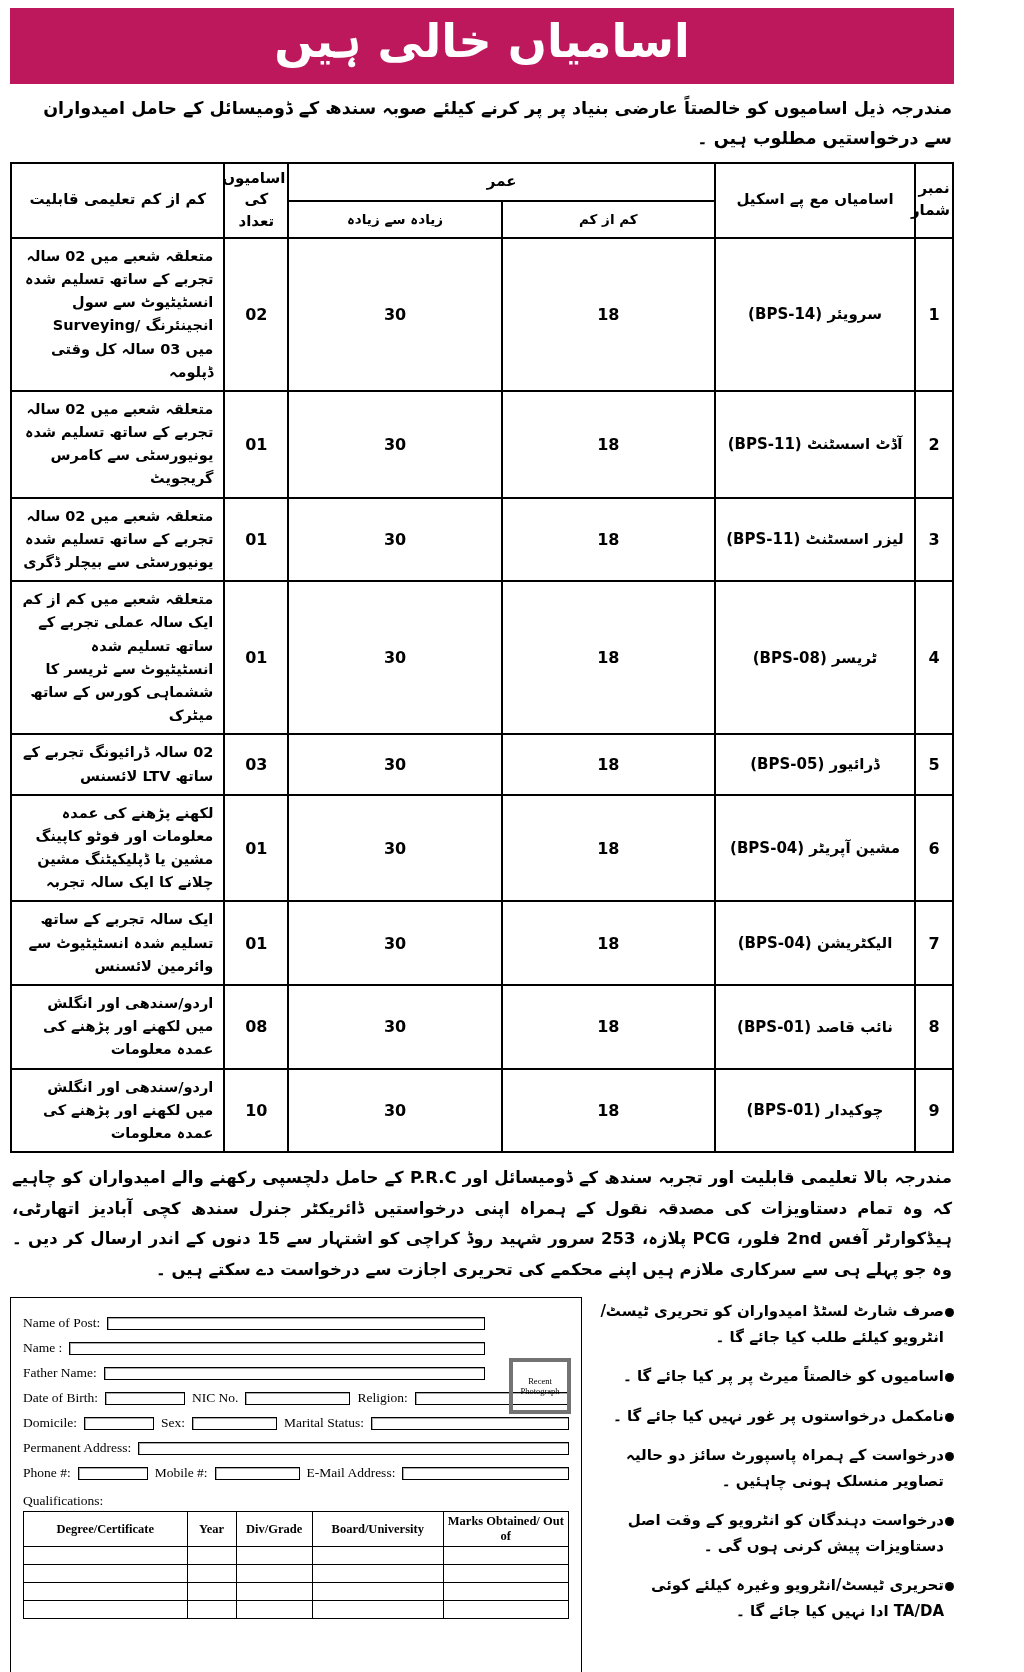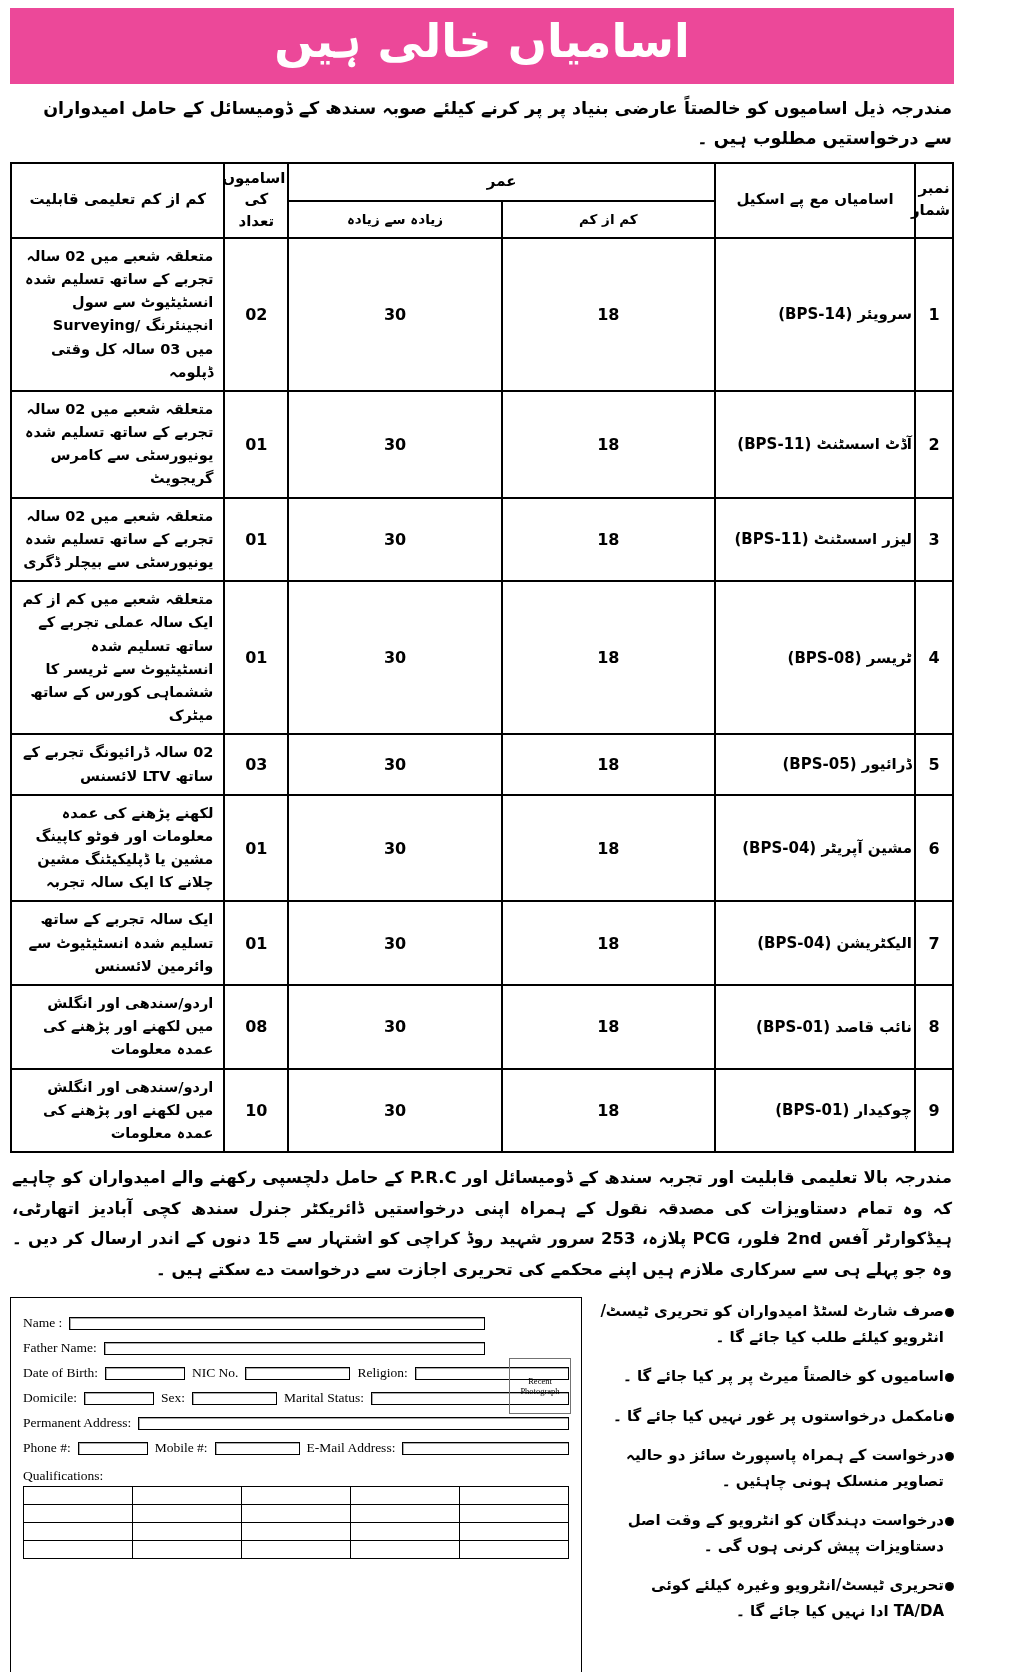--- a/index.html
+++ b/index.html
@@ -6,21 +6,21 @@
   html, body { width: 1024px; background: #ffffff; }
   body {
     height: 1672px;
     overflow: hidden;
     color: #000;
     font-family: "DejaVu Sans", sans-serif;
   }
   .sheet { width: 944px; margin: 8px 0 0 10px; }
 
   
-  .banner { background: #ec4899; color: #fff; text-align: center; }
+  .banner { background: #be185d; color: #fff; text-align: center; }
   .top-banner { padding: 6px 0 16px; }
   .top-banner .title { font-size: 46px; font-weight: bold; direction: rtl; }
 
   
   .intro {
     direction: rtl; text-align: right;
     font-weight: bold; font-size: 17.5px; line-height: 1.7;
     margin: 10px 2px 8px;
   }
 
@@ -28,21 +28,21 @@
   table.jobs { width: 100%; border-collapse: collapse; direction: rtl; table-layout: fixed; }
   .jobs th, .jobs td { border: 2px solid #000; font-weight: bold; vertical-align: middle; }
   .jobs th { font-size: 15px; padding: 4px 2px; text-align: center; line-height: 1.45; }
   .jobs th.sub { font-size: 13.5px; }
   .col-serial { width: 38px; }
   .col-pos { width: 200px; }
   .col-agemin { width: 72px; }
   .col-agemax { width: 96px; }
   .col-count { width: 64px; }
   .jobs td.num { text-align: center; font-size: 16px; font-family: "DejaVu Sans", sans-serif; }
-  .jobs td.pos { text-align: right; font-size: 15px; padding: 4px 2px; line-height: 1.5; }
+  .jobs td.pos { text-align: center; font-size: 15px; padding: 4px 2px; line-height: 1.5; }
   .jobs td.qual { text-align: right; font-size: 14.5px; padding: 6px 10px; line-height: 1.6; }
 
   
   .address {
     direction: rtl; text-align: justify; text-align-last: right;
     font-weight: bold; font-size: 16.5px; line-height: 1.85;
     margin: 10px 2px 12px;
   }
 
   
@@ -64,21 +64,21 @@
   .flabel { white-space: nowrap; }
   .fbox { border: 1px solid #000; height: 13px; background: #fff; box-shadow: inset 1px 1px 0 #aaa; }
   .flex1 { flex: 1; }
   .w70 { width: 70px; flex: none; }
   .w80 { width: 80px; flex: none; }
   .w85 { width: 85px; flex: none; }
   .w105 { width: 105px; flex: none; }
   .pad-r { margin-right: 84px; }
   .photo-box {
     position: absolute; top: 60px; right: 10px;
-    width: 62px; height: 56px; border: 1px solid #737373;
+    width: 62px; height: 56px; border: 4px solid #737373;
     font-size: 8.5px; line-height: 1.25; text-align: center;
     display: flex; align-items: center; justify-content: center; padding: 8px;
   }
   .flabel-solo { margin-top: 12px; margin-bottom: 2px; }
   table.ftable { width: 100%; border-collapse: collapse; margin-top: 2px; }
   .ftable th, .ftable td { border: 1px solid #000; }
   .ftable th { font-weight: bold; font-size: 12.5px; padding: 2px 3px; text-align: center; font-family: "Liberation Serif", serif; }
   .ftable td { height: 18px; }
   .q-c1 { width: 30%; } .q-c2 { width: 9%; } .q-c3 { width: 14%; } .q-c4 { width: 24%; } .q-c5 { width: 23%; }
 
@@ -194,20 +194,24 @@
   <p class="address">مندرجہ بالا تعلیمی قابلیت اور تجربہ سندھ کے ڈومیسائل اور P.R.C کے حامل دلچسپی رکھنے والے امیدواران کو چاہیے کہ وہ تمام دستاویزات کی مصدقہ نقول کے ہمراہ اپنی درخواستیں ڈائریکٹر جنرل سندھ کچی آبادیز اتھارٹی، ہیڈکوارٹر آفس 2nd فلور، PCG پلازہ، 253 سرور شہید روڈ کراچی کو اشتہار سے 15 دنوں کے اندر ارسال کر دیں ۔ وہ جو پہلے ہی سے سرکاری ملازم ہیں اپنے محکمے کی تحریری اجازت سے درخواست دے سکتے ہیں ۔</p>
 
   <div class="lower">
 
     <div class="form">
 
       <div class="photo-box">
         <span>Recent Photograph</span>
       </div>
 
+      <div class="frow pad-r">
+        <span class="flabel">Name of Post:</span>
+        <span class="fbox flex1"></span>
+      </div>
 
       <div class="frow pad-r">
         <span class="flabel">Name :</span>
         <span class="fbox flex1"></span>
       </div>
 
       <div class="frow pad-r">
         <span class="flabel">Father Name:</span>
         <span class="fbox flex1"></span>
       </div>
@@ -241,20 +245,27 @@
         <span class="fbox w70"></span>
         <span class="flabel">Mobile #:</span>
         <span class="fbox w85"></span>
         <span class="flabel">E-Mail Address:</span>
         <span class="fbox flex1"></span>
       </div>
 
       <div class="flabel-solo">Qualifications:</div>
       <table class="ftable">
         <tbody>
+            <tr>
+          <th class="q-c1">Degree/Certificate</th>
+          <th class="q-c2">Year</th>
+          <th class="q-c3">Div/Grade</th>
+          <th class="q-c4">Board/University</th>
+          <th class="q-c5">Marks Obtained/ Out of</th>
+        </tr>
         <tr>
           <td></td>
               <td></td>
               <td></td>
               <td></td>
               <td></td>
         </tr>
         <tr>
           <td></td>
               <td></td>

